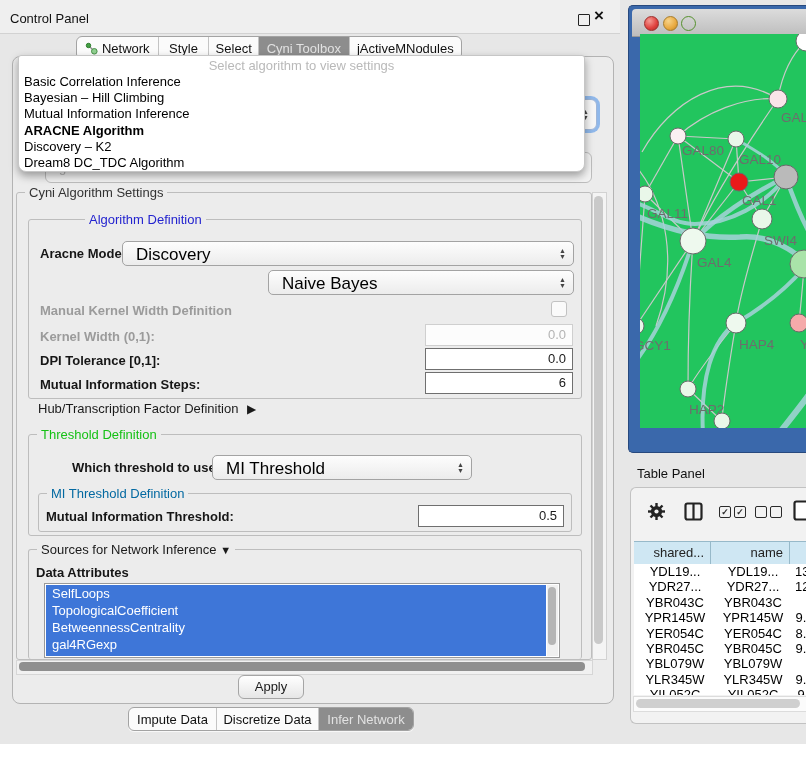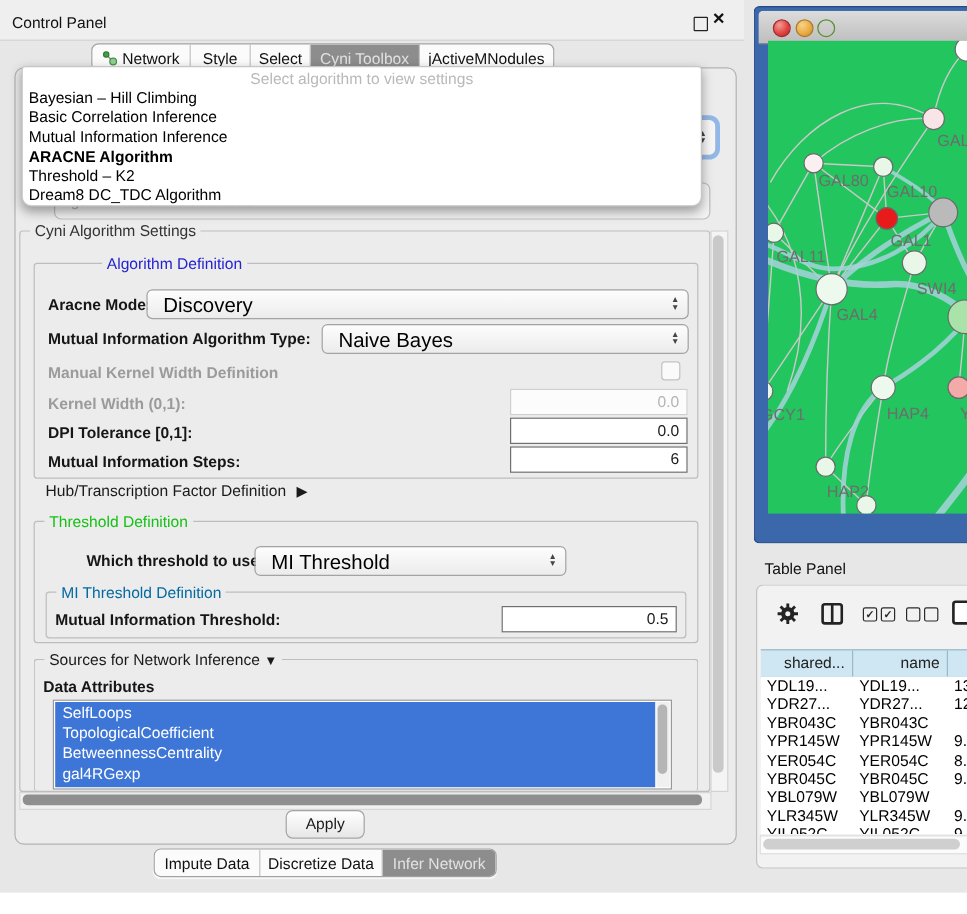--- a/index.html
+++ b/index.html
@@ -61,21 +61,21 @@
   .light{position:absolute;top:7px;width:13px;height:13px;border-radius:50%;}
   .net-canvas{position:absolute;left:11px;top:28px;width:167px;height:394px;background:#22c55e;}
   
   .tp-title{left:637px;top:466px;font-size:13px;color:#111;}
   .tp-box{left:630px;top:487px;width:176px;height:235px;background:#f2f2f2;border:1px solid #c2c2c2;border-right:none;border-radius:6px 0 0 6px;}
   .tp-toolbar{position:absolute;left:0;top:10px;width:176px;height:36px;}
   .tbl-head{position:absolute;left:3px;top:53px;width:173px;height:22px;display:flex;background:#cfe7f3;border-top:1px solid #97b9c9;border-bottom:1px solid #97b9c9;overflow:hidden;}
   .th{box-sizing:border-box;border-right:1px solid #97b9c9;font-size:13px;color:#222;text-align:right;padding:3px 6px 0 0;}
   .tbl-body{position:absolute;left:3px;top:76px;width:173px;height:131px;overflow:hidden;background:#fff;}
   .tr{display:flex;height:15.4px;line-height:15.4px;font-size:13px;color:#000;white-space:nowrap;}
-  .td{box-sizing:border-box;padding-left:5px;overflow:hidden;}
+  .td{box-sizing:border-box;padding-left:5px;overflow:hidden;text-align:center;}
   .tp-hscroll{position:absolute;left:2px;top:208px;width:172px;height:14px;background:#fbfbfb;border:1px solid #dcdcdc;}
   .tp-hthumb{position:absolute;left:2px;top:2px;width:164px;height:9px;background:#cfcfcf;border-radius:5px;}
   .icon-chk{display:inline-block;width:10px;height:10px;border:1.4px solid #2a2a2a;border-radius:2px;font-size:9px;line-height:10px;text-align:center;color:#2a2a2a;font-weight:bold;}
 </style>
 </head>
 <body>
 
 <div id="root">
 
   <div class="abs cp-header"></div>
@@ -115,45 +115,44 @@
       </span>
   </div>
 
   <div class="abs combo-hidden2">
     <span class="ghost">gal-filtered sif default node</span>
   </div>
 
   <div class="abs popup">
     <div class="prompt">Select algorithm to view settings</div>
     <div id="dropdown-items">
+        <div class="item">Basic Correlation Inference</div>
         <div class="item">Bayesian – Hill Climbing</div>
-        <div class="item">Basic Correlation Inference</div>
         <div class="item">Mutual Information Inference</div>
         <div class="item bold">ARACNE Algorithm</div>
-        <div class="item">Threshold – K2</div>
+        <div class="item">Discovery – K2</div>
         <div class="item">Dream8 DC_TDC Algorithm</div>
       </div>
   </div>
 
   <div class="abs group" style="left:16px;top:192px;width:574px;height:466px;">
     <span class="gtitle" style="color:#333;">Cyni Algorithm Settings</span>
   </div>
 
   <div class="abs group" style="left:28px;top:219px;width:552px;height:178px;">
     <span class="gtitle" style="color:#2323cf;margin-left:48px;">Algorithm Definition</span>
   </div>
   <span class="lbl" style="left:40px;top:246px;">Aracne Mode:</span>
   <div class="combo" style="left:122px;top:241px;width:450px;">
     <span class="val">Discovery</span>
     <span class="stepper">
         <span>▲</span>
         <span>▼</span>
       </span>
   </div>
-  <span class="lbl" style="left:40px;top:275px;">Mutual Information Algorithm Type:</span>
   <div class="combo" style="left:268px;top:270px;width:304px;">
     <span class="val">Naive Bayes</span>
     <span class="stepper">
         <span>▲</span>
         <span>▼</span>
       </span>
   </div>
   <span class="lbl dis" style="left:40px;top:303px;">Manual Kernel Width Definition</span>
   <div class="checkbox" style="left:551px;top:301px;"></div>
   <span class="lbl dis" style="left:40px;top:329px;">Kernel Width (0,1):</span>

